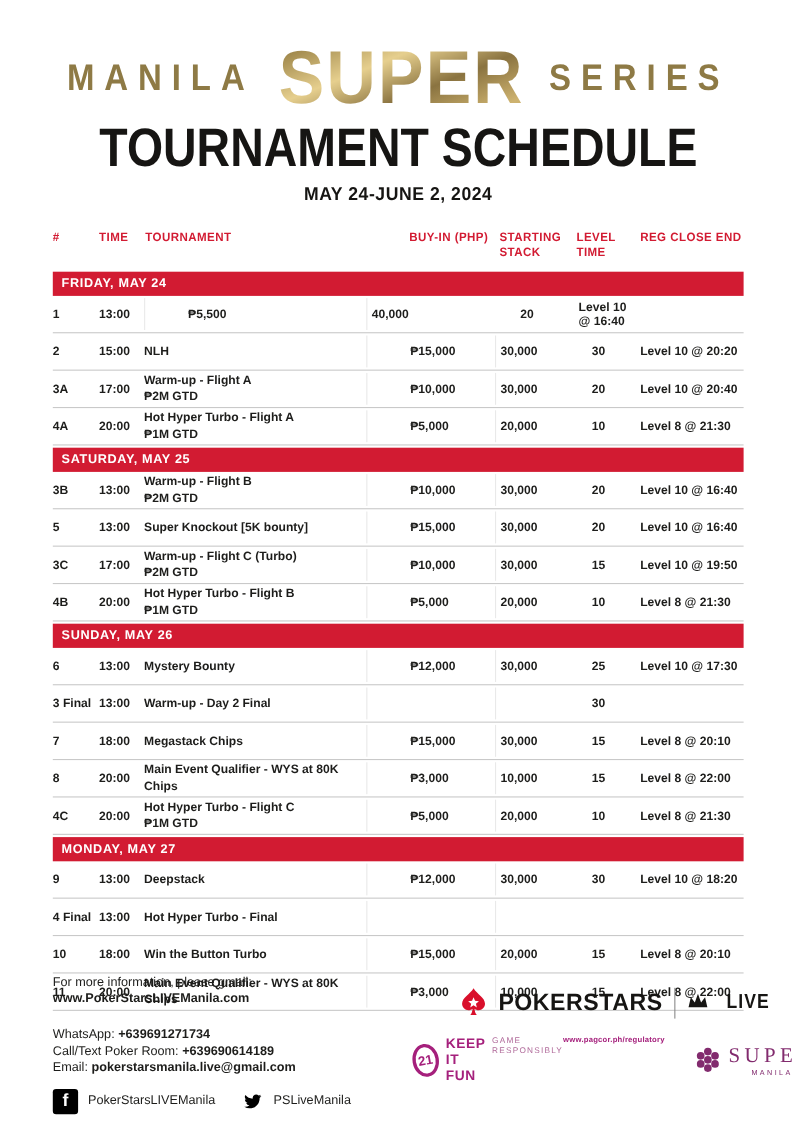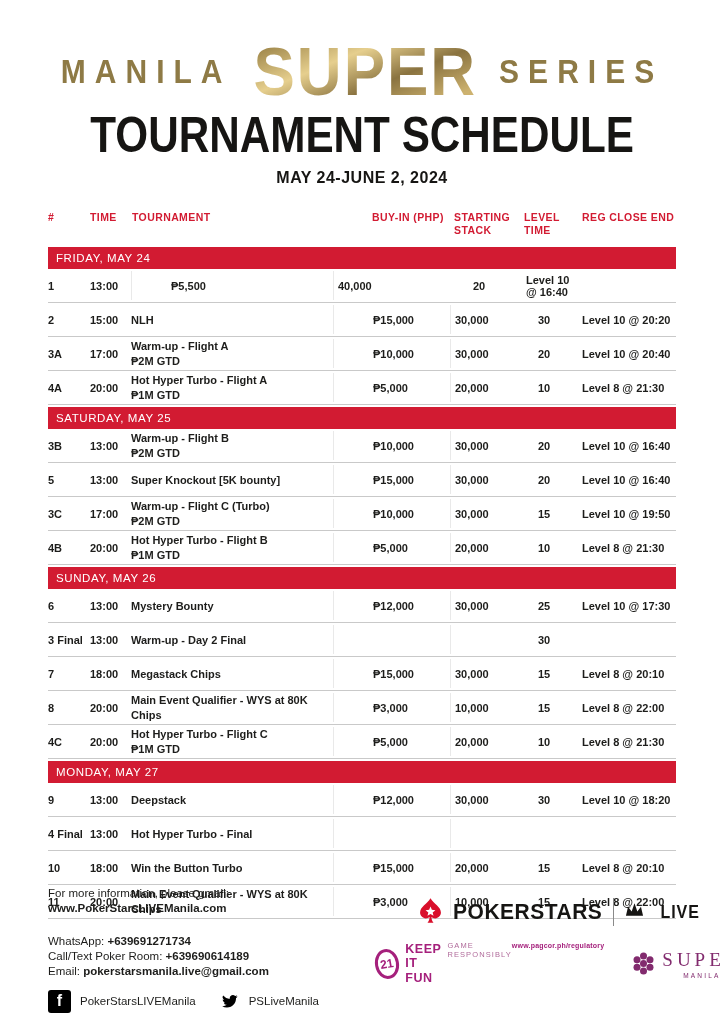--- a/index.html
+++ b/index.html
@@ -19,21 +19,21 @@
   
   .schedule{position:absolute;left:48px;top:210px;width:628px;}
   .grid-cols{display:grid;grid-template-columns:40px 43px 202px 117px 74px 56px 96px;}
   .cols{font-size:10.5px;font-weight:bold;color:#d21b32;letter-spacing:.4px;line-height:1.2;margin-bottom:12px;transform:scaleY(1.05);transform-origin:top left;}
   .pad-time{padding-left:2px;}
   .pad-tour{padding-left:1px;}
   .pad-buyin{padding-left:39px;}
   .pad-stack{padding-left:4px;}
   .pad-reg{padding-left:2px;}
 
-  .day-banner{background:#d21b32;color:#fff;font-size:11.5px;font-weight:normal;letter-spacing:.6px;height:22px;line-height:23px;padding-left:8px;margin-top:2px;}
+  .day-banner{background:#d21b32;color:#fff;font-size:11.5px;font-weight:bold;letter-spacing:.6px;height:22px;line-height:23px;padding-left:8px;margin-top:2px;}
   .row{align-items:center;border-bottom:1px solid #c9c9c9;min-height:29px;padding:2px 0;font-size:11px;font-weight:bold;color:#1d1d1b;}
   .c{align-self:stretch;display:flex;align-items:center;}
   .c.tour{flex-direction:column;align-items:flex-start;justify-content:center;line-height:1.3;}
   .c.buyin,.c.stack{border-left:1px solid #e9e9e9;}
   .c.buyin{padding-left:39px;}
   .c.stack{padding-left:4px;}
   .c.level{justify-content:center;padding-right:16px;}
   .c.reg{padding-left:2px;}
   .c.time{padding-left:2px;}
 

